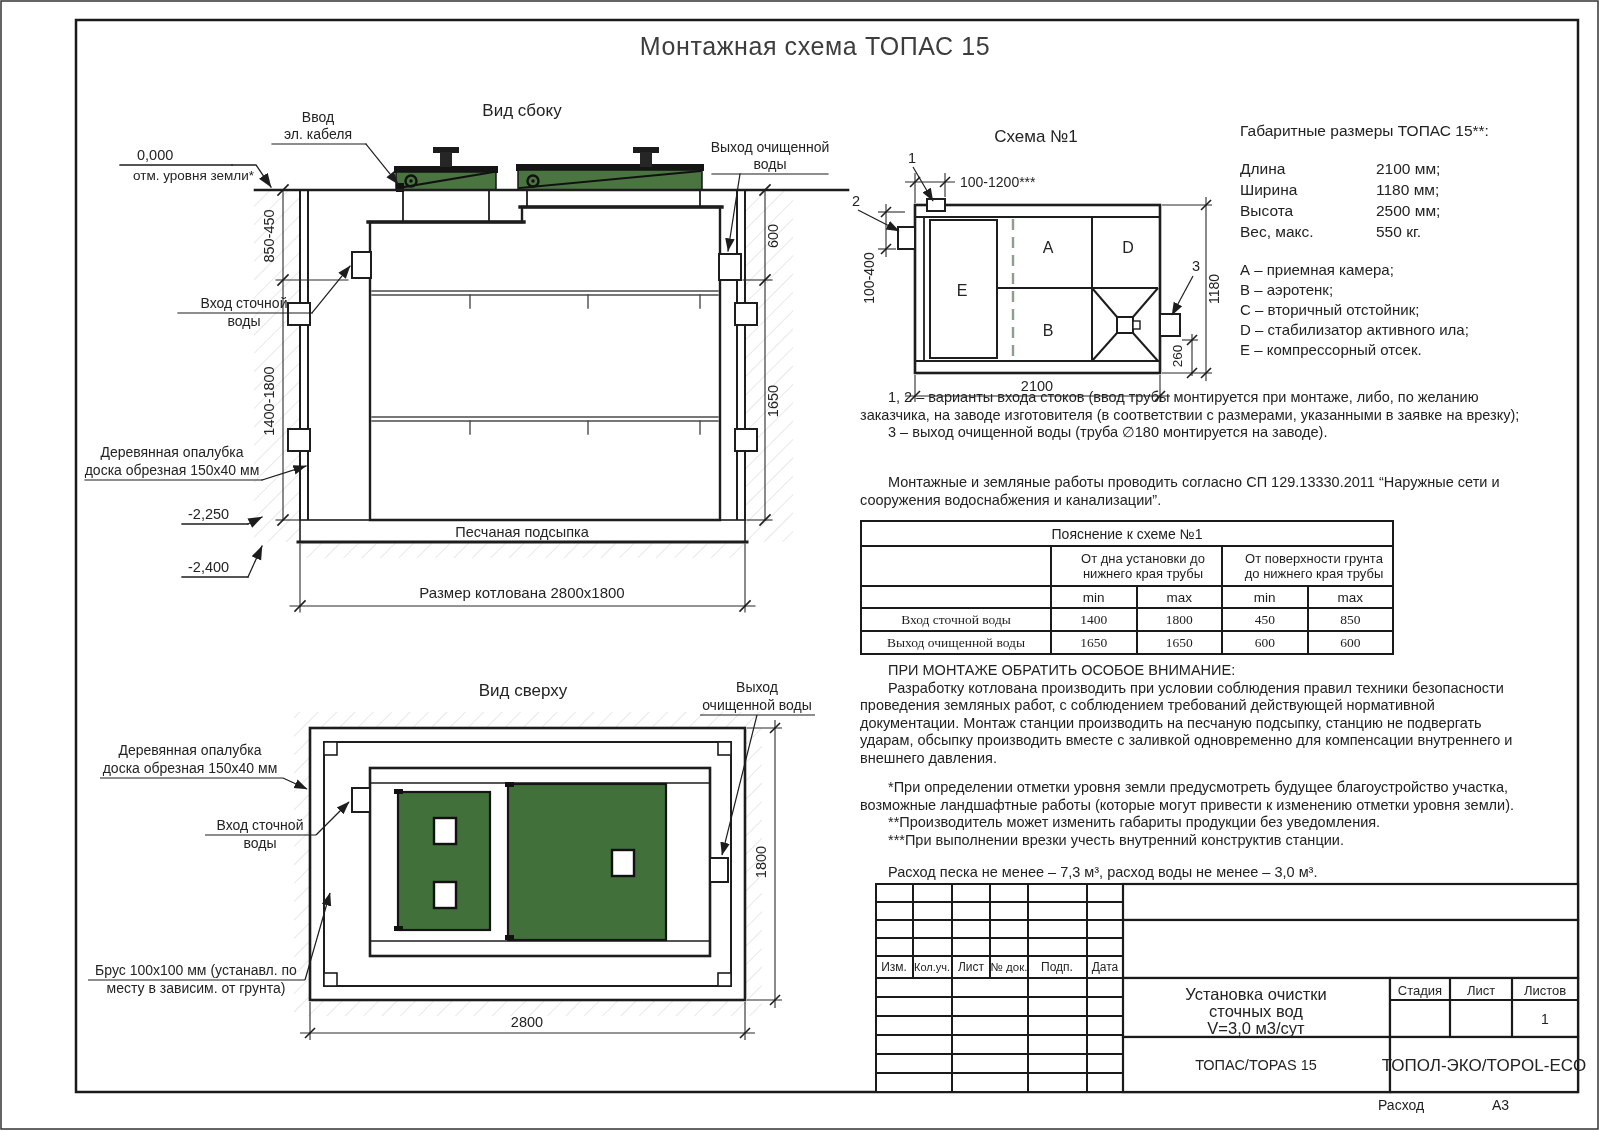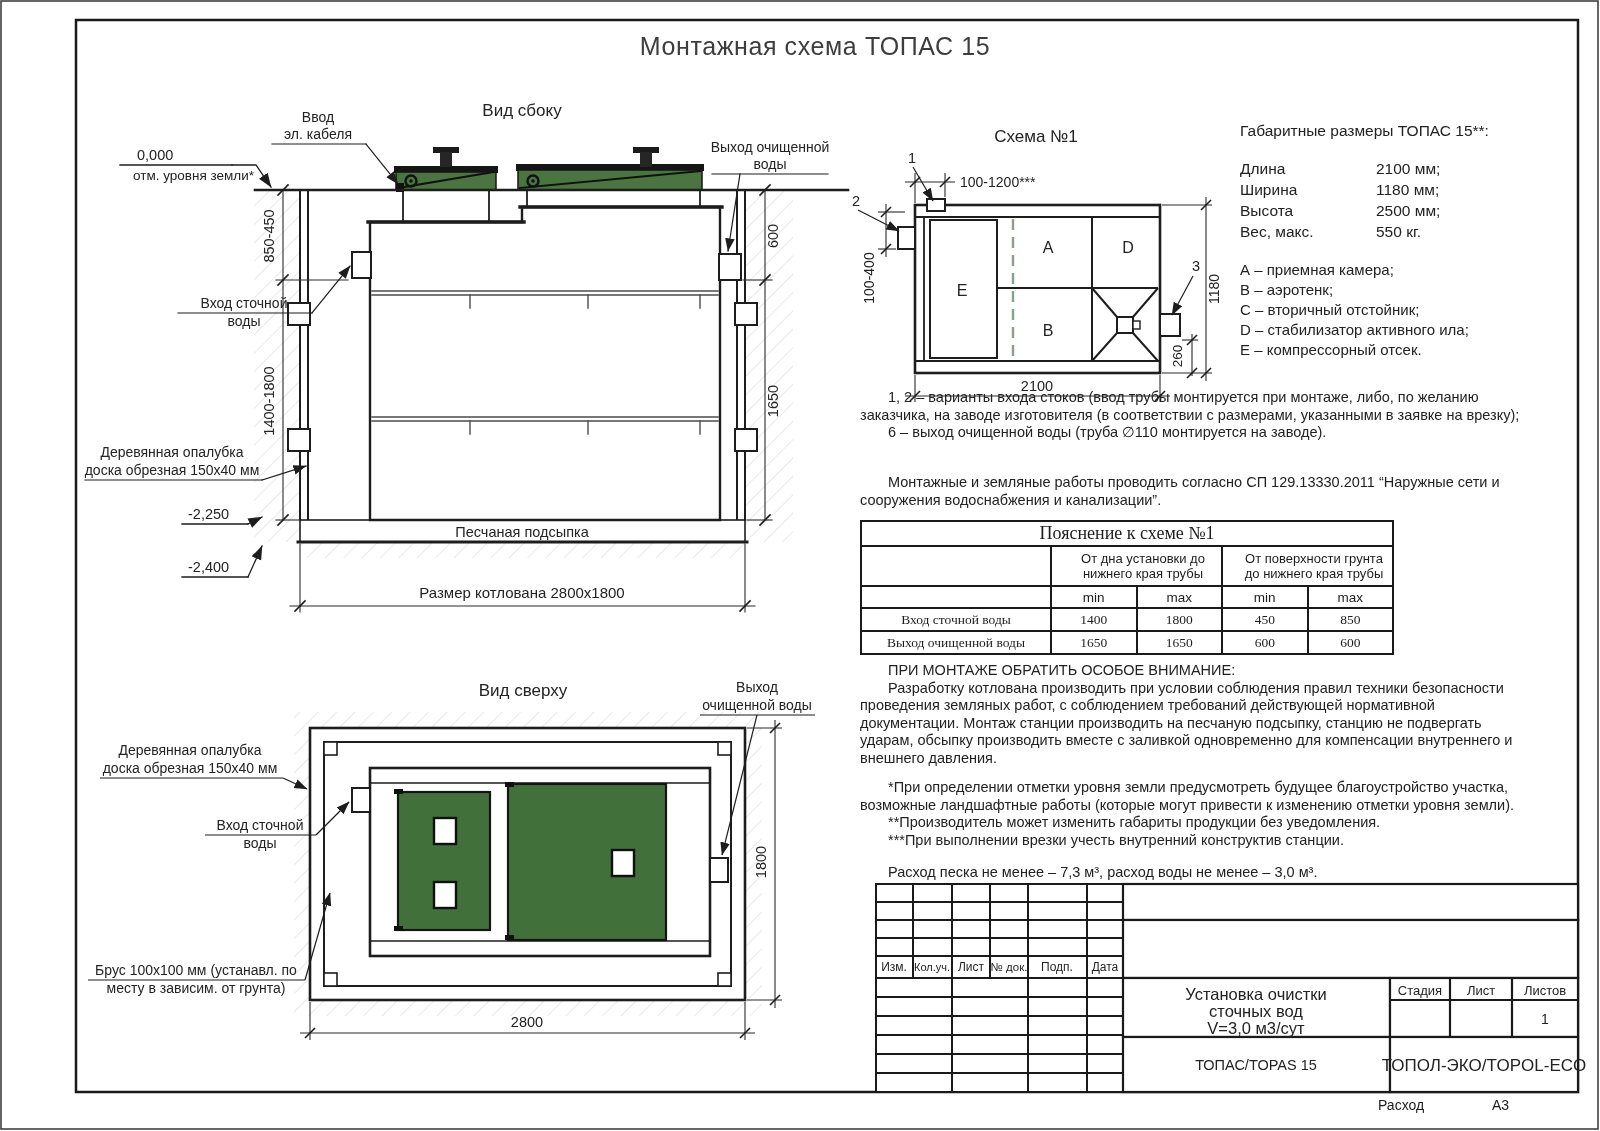--- a/index.html
+++ b/index.html
@@ -23,21 +23,21 @@
   .p-variants{left:860px;top:389px;width:672px;}
   .p-sp{left:860px;top:474px;width:655px;}
   .p-attn{left:860px;top:662px;width:676px;}
   .p-attn .gap{height:12px;}
   .p-attn .gap2{height:15px;}
   .underl{}
   
   table.expl{position:absolute;left:860px;top:520px;border-collapse:collapse;
              font-size:13.5px;text-align:center;color:#1d1d1d;}
   table.expl td{border:2px solid #1a1a1a;padding:0 3px;}
-  table.expl .t{height:23px;font-size:18px;font-family:Liberation Serif, serif;}
+  table.expl .t{height:23px;font-size:14px;}
   table.expl .g{height:38px;font-size:13px;line-height:15px;width:150px;padding-left:16px;}
   table.expl .lab{width:182px;}
   table.expl .mm{height:20px;width:72px;}
   table.expl .d{height:21px;font-family:Liberation Serif, serif;}
   .fmt{font-size:14px;color:#1d1d1d;}
   .fmt-l{left:1378px;top:1097px;}
   .fmt-v{left:1492px;top:1097px;}
 </style>
 </head>
 <body>
@@ -448,21 +448,21 @@
       <div>А – приемная камера;</div>
       <div>В – аэротенк;</div>
       <div>С – вторичный отстойник;</div>
       <div>D – стабилизатор активного ила;</div>
       <div>Е – компрессорный отсек.</div>
     </div>
   </div>
 
   <div class="abs note p-variants">
     <div class="ind">1, 2 – варианты входа  стоков (ввод трубы монтируется при монтаже, либо, по желанию заказчика, на заводе изготовителя (в соответствии с размерами, указанными в заявке на врезку);</div>
-    <div class="ind">6 – выход очищенной воды (труба ∅110 монтируется на заводе).</div>
+    <div class="ind">3 – выход очищенной воды (труба ∅180 монтируется на заводе).</div>
   </div>
   <div class="abs note p-sp">
     <div class="ind">Монтажные и земляные работы проводить согласно СП 129.13330.2011 “Наружные сети и сооружения водоснабжения и канализации”.</div>
   </div>
 
   <table class="expl">
     <tbody>
         <tr>
           <td class="t" colspan="5">Пояснение к схеме №1</td>
         </tr>

